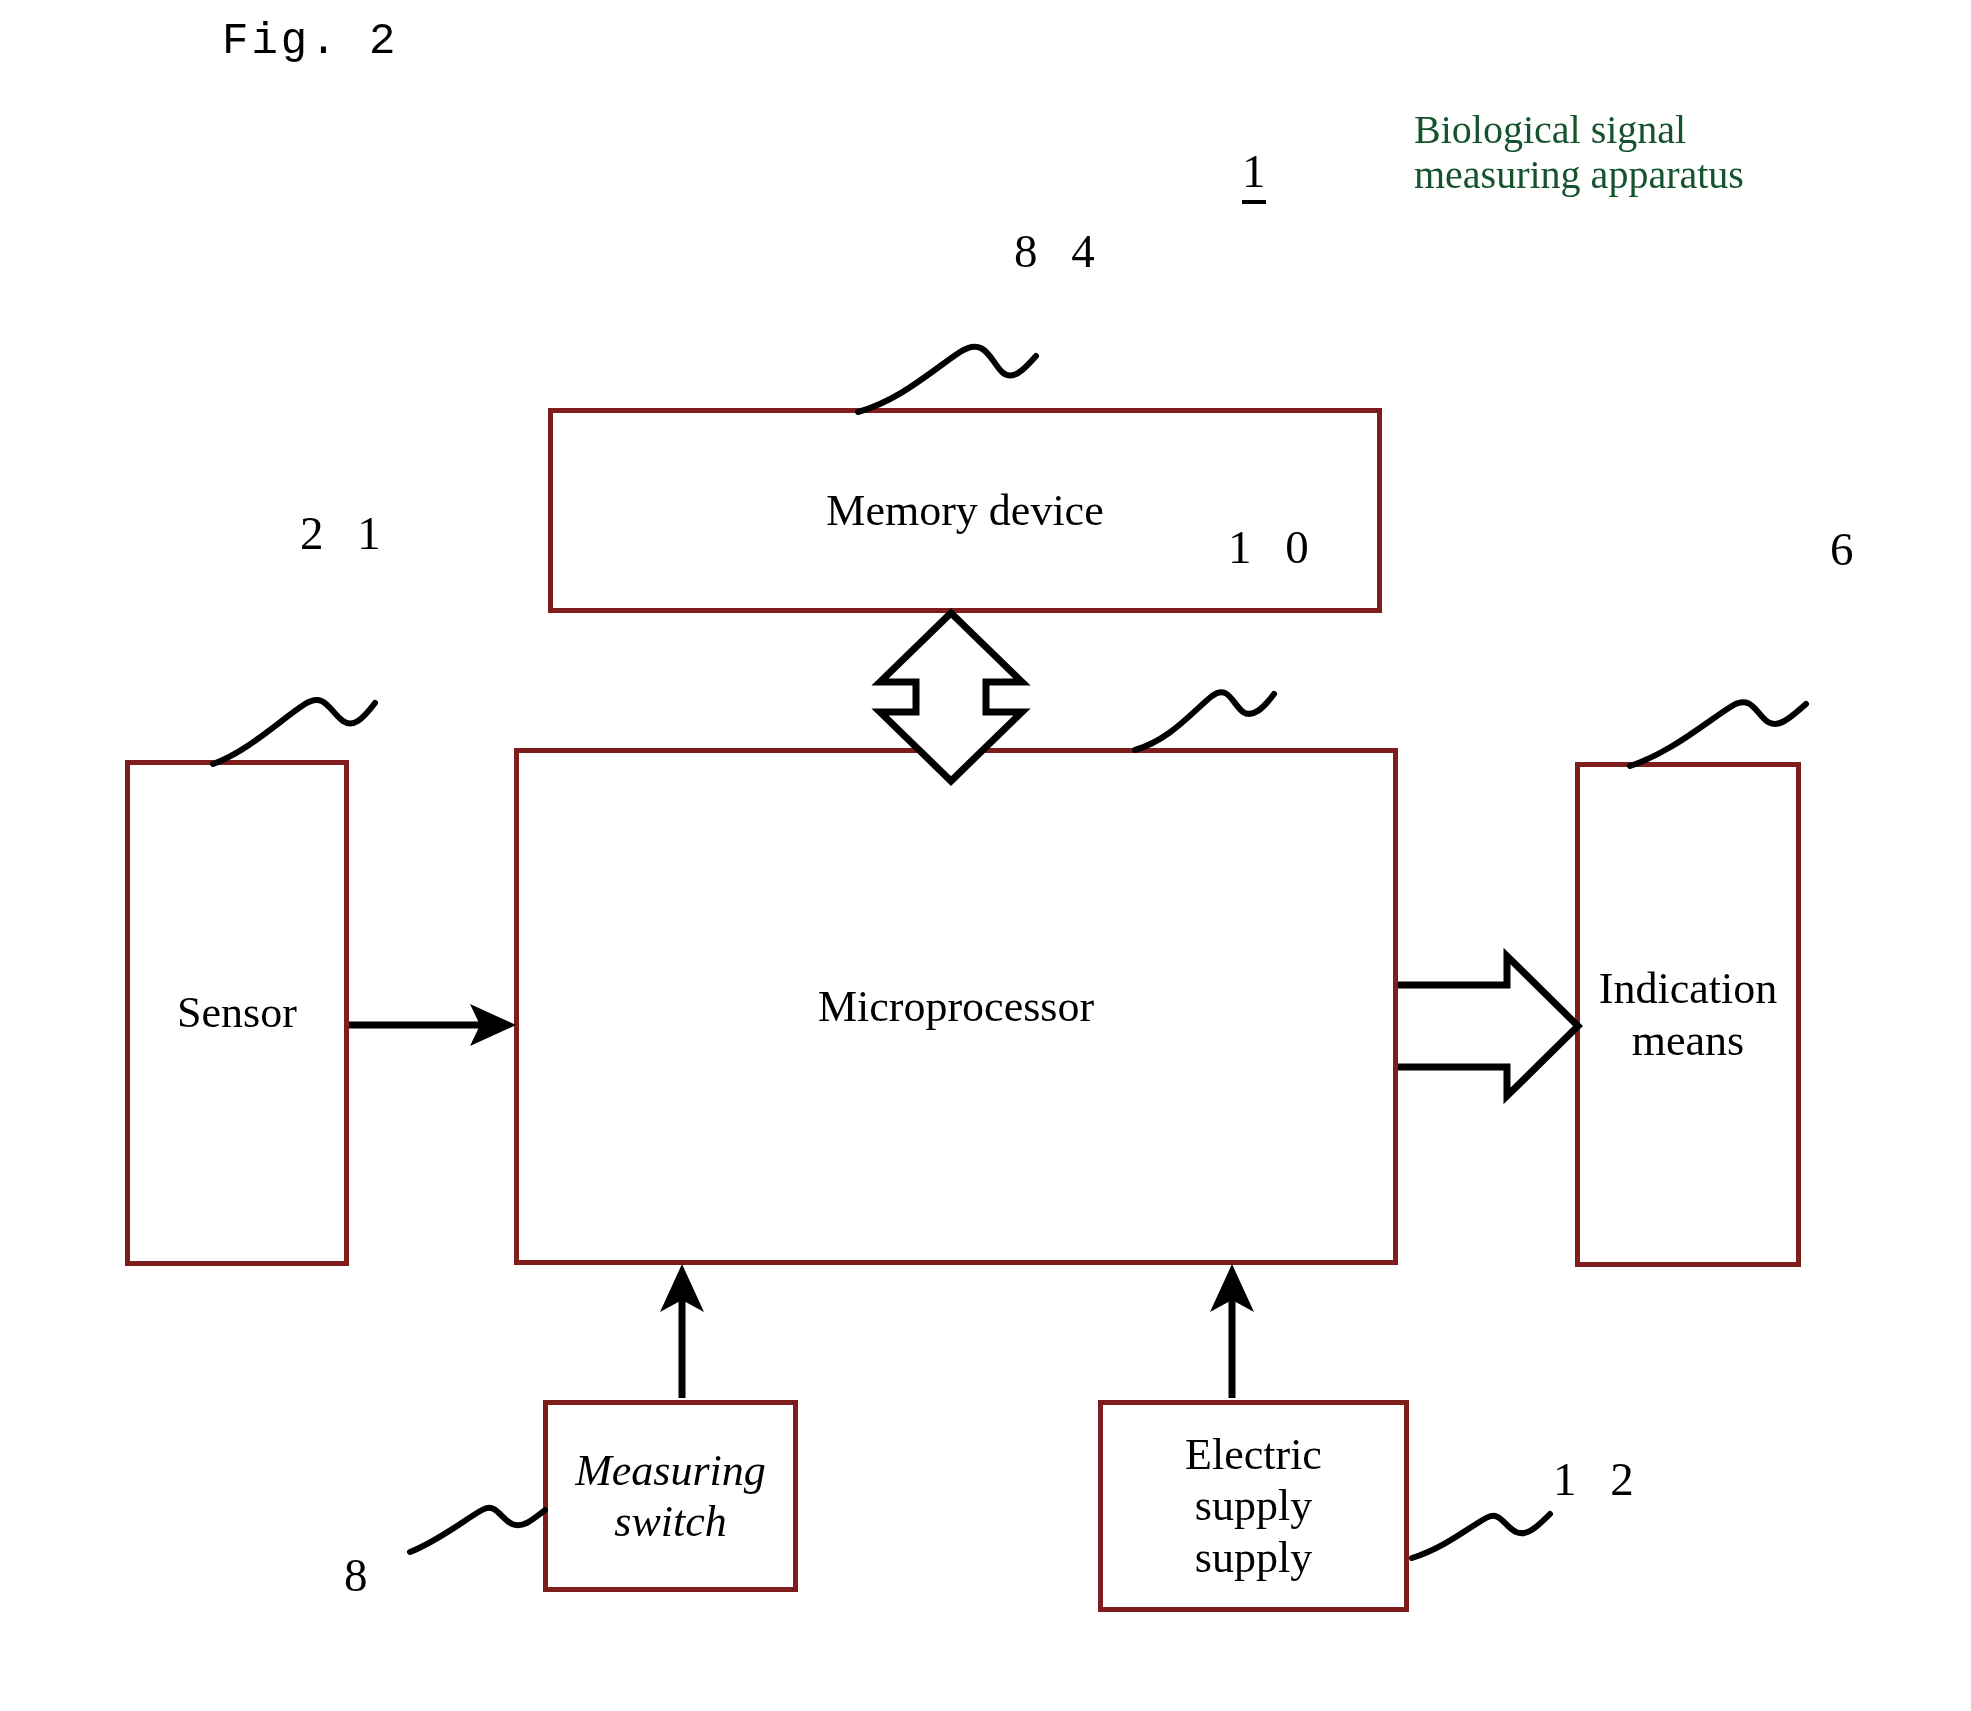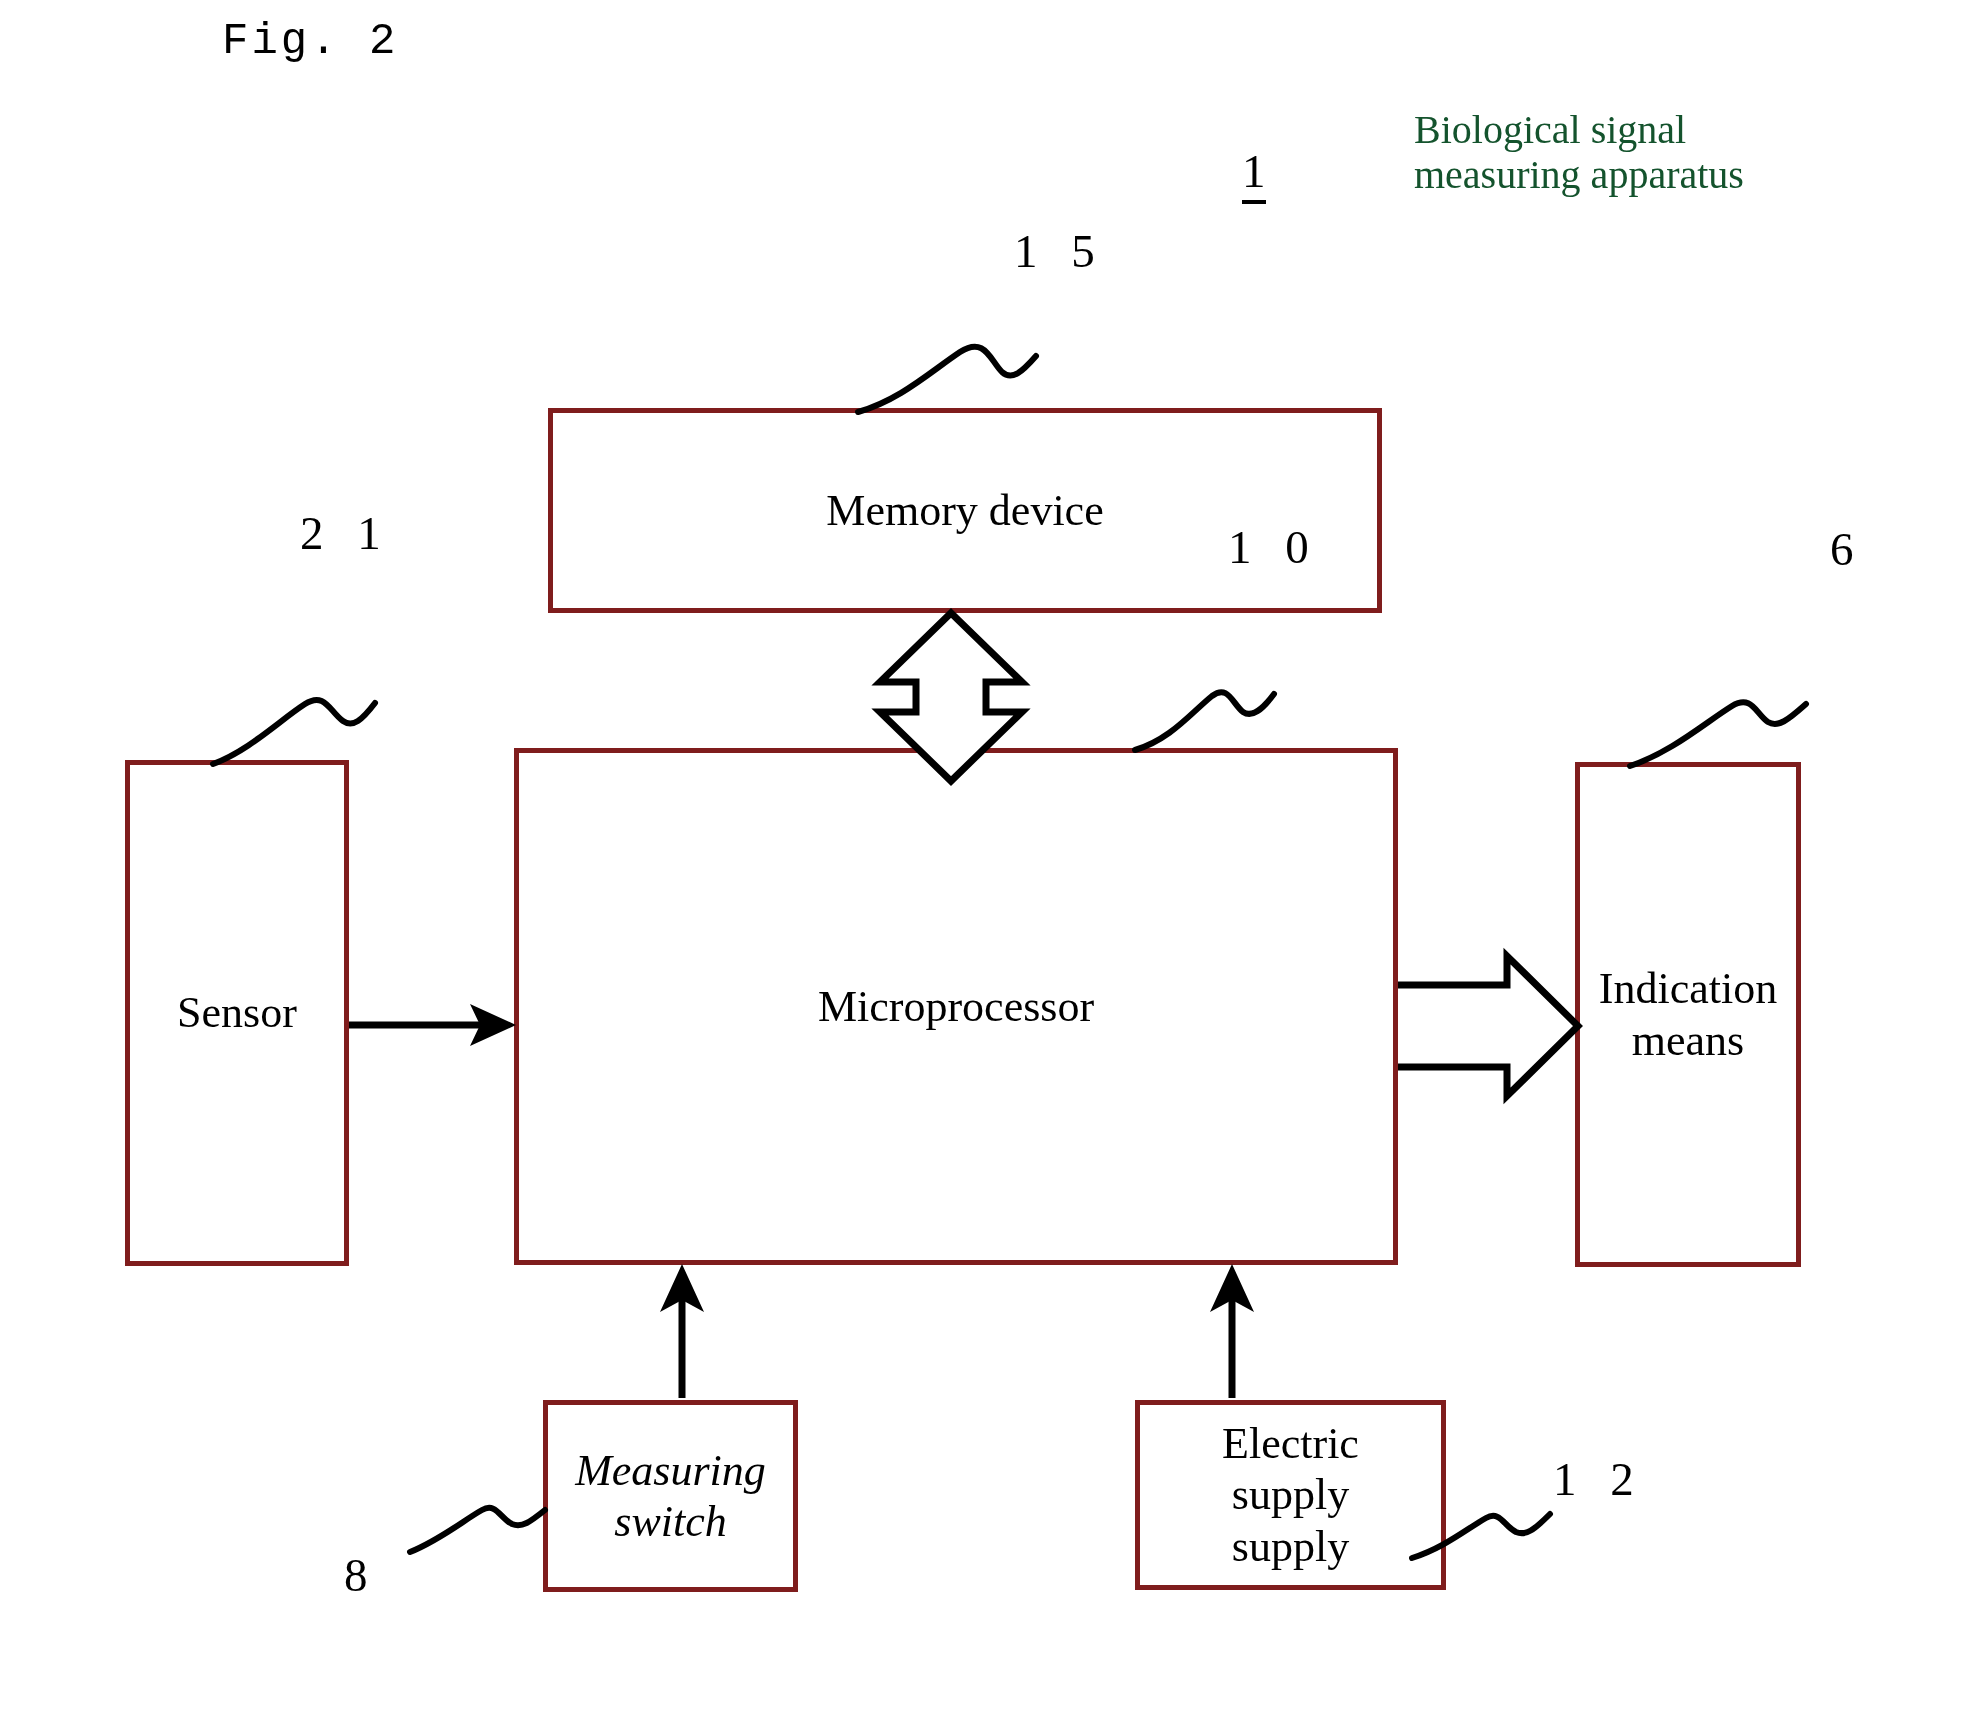--- a/index.html
+++ b/index.html
@@ -70,21 +70,21 @@
     text-align: center;
     color: #000;
     padding: 0 6px;
   }
 
   #memory-box  { left: 548px;  top: 408px;  width: 834px; height: 205px; }
   #micro-box   { left: 514px;  top: 748px;  width: 884px; height: 517px; }
   #sensor-box  { left: 125px;  top: 760px;  width: 224px; height: 506px; }
   #indic-box   { left: 1575px; top: 762px;  width: 226px; height: 505px; }
   #switch-box  { left: 543px;  top: 1400px; width: 255px; height: 192px; font-style: italic; }
-  #power-box   { left: 1135px; top: 1400px; width: 311px; height: 190px; }
+  #power-box   { left: 1098px; top: 1400px; width: 311px; height: 212px; }
 
   
   .ref-num {
     position: absolute;
     font-size: 47px;
     letter-spacing: 11px;
     white-space: pre;
     color: #000;
   }
   #ref-14 { left: 1014px; top: 224px; }
@@ -148,21 +148,21 @@
   </div>
 
   <div class="box" id="power-box">
     <div class="box-label">
       <div>Electric</div>
       <div>supply</div>
       <div>supply</div>
     </div>
   </div>
 
-  <div class="ref-num" id="ref-14">1 5</div>
+  <div class="ref-num" id="ref-14">8 4</div>
   <div class="ref-num" id="ref-21">2 1</div>
   <div class="ref-num" id="ref-10">1 0</div>
   <div class="ref-num" id="ref-6">6</div>
   <div class="ref-num" id="ref-8">8</div>
   <div class="ref-num" id="ref-12">1 2</div>
 
   <svg id="connectors" viewBox="0 0 1971 1711">
 
     <path class="lead" d="M 858 412 C 900 400 930 372 960 352 C 985 336 990 360 1002 372 C 1012 381 1022 372 1036 356"></path>
 

